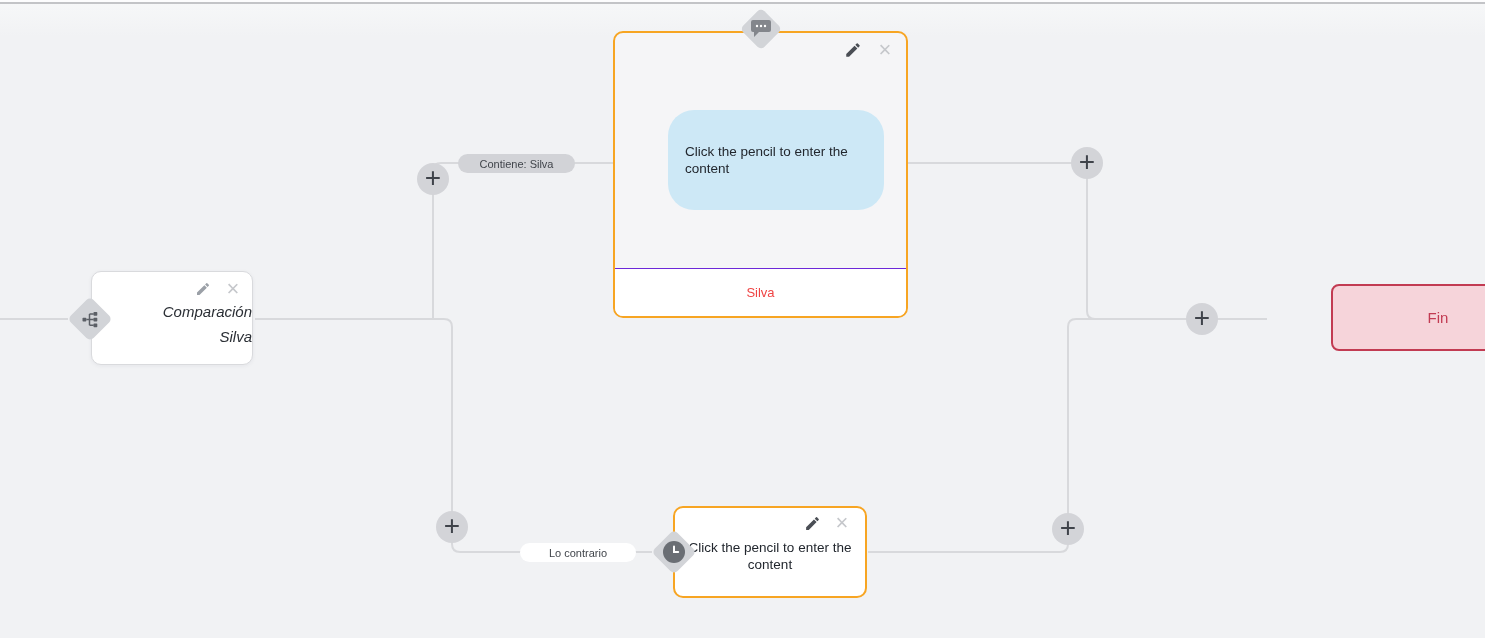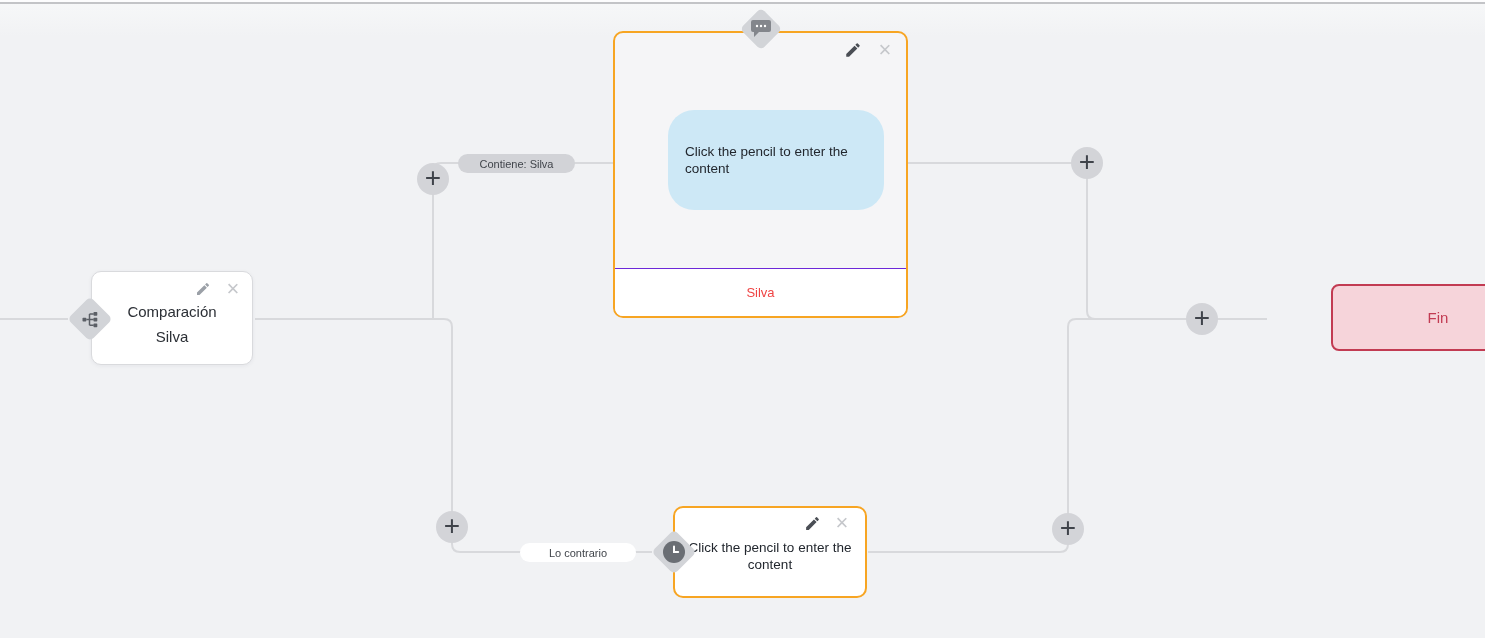--- a/index.html
+++ b/index.html
@@ -18,22 +18,22 @@
   svg.connectors path { stroke:#d8d9dc; stroke-width:2; fill:none; }
 
   .node { position:absolute; z-index:2; }
 
   
   .condition-node {
     left:91px; top:271px; width:162px; height:94px;
     background:#ffffff; border:1px solid #d9dadd; border-radius:10px;
     box-shadow:0 1px 4px rgba(40,40,60,.06);
   }
-  .condition-title { position:absolute; top:27px; left:0; width:100%; text-align:center;
-    font-size:15px; color:#2b2f35; line-height:25px; }
+  .condition-title { position:absolute; top:27px; left:0; width:100%; text-align:right;
+    font-size:15px; color:#2b2f35; line-height:25px;font-style:italic; }
 
   
   .message-node {
     left:613px; top:31px; width:295px; height:287px;
     background:#f5f5f7; border:2px solid #f7a523; border-radius:10px;
   }
   .message-bubble {
     position:absolute; left:53px; top:77px; width:216px; height:100px;
     background:#cde8f6; border-radius:26px;
     display:flex; align-items:center;

